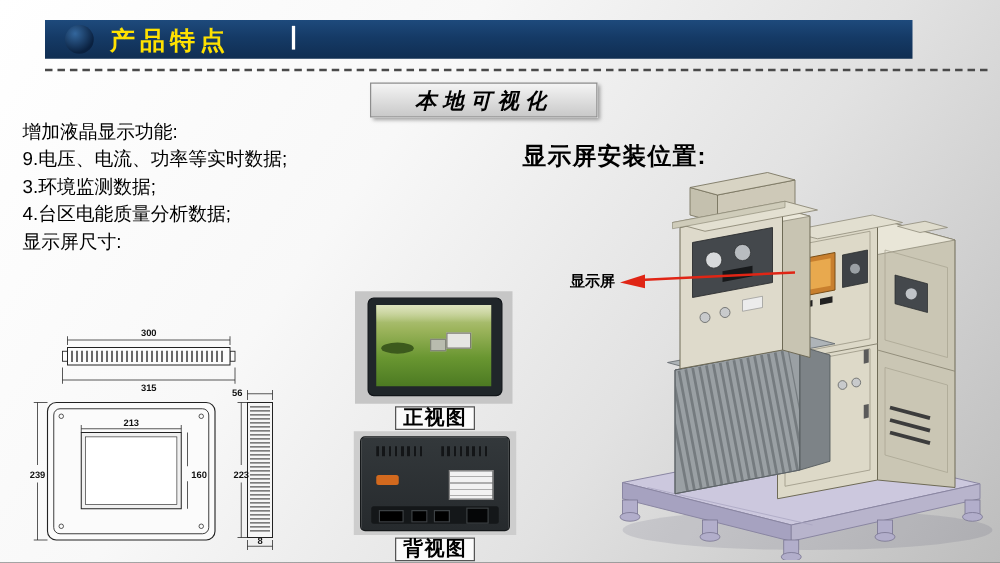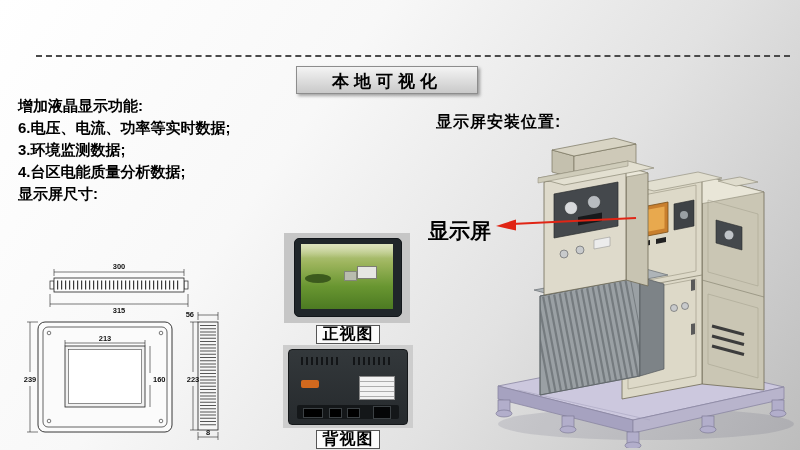--- a/index.html
+++ b/index.html
@@ -13,24 +13,24 @@
     background:linear-gradient(180deg,#1e4a7c 0%,#153a66 45%,#102e52 100%); }
   .header-dot { position:absolute; left:16px; top:4px; width:23px; height:23px; border-radius:50%;
     background:radial-gradient(circle at 35% 30%,#33669c,#0a2140 70%); }
   .header-title { position:absolute; left:52px; top:3px; color:#ffe100; font-size:20px; font-weight:bold; letter-spacing:4px; }
   .header-divider { position:absolute; left:196px; top:2px; color:#ffffff; font-size:20px; font-weight:bold; }
   .dashline { position:absolute; left:36px; top:55px; width:754px; height:0; border-top:2px dashed #4a4a4a; }
   
   .section-box { position:absolute; left:296px; top:66px; width:180px; height:26px;
     background:linear-gradient(180deg,#f4f4f4,#c9c9c9); border:1px solid #8d8d8d;
     box-shadow:2px 2px 3px rgba(0,0,0,0.35);
-    display:flex; align-items:flex-end; justify-content:center;
-    font-size:17px; font-weight:bold; letter-spacing:5px; }
-  
-  .features { position:absolute; left:18px; top:95px; font-size:15px; font-weight:bold; line-height:22px; }
+    display:flex; align-items:center; justify-content:center;
+    font-size:17px; font-weight:bold; letter-spacing:5px;font-style:italic; }
+  
+  .features { position:absolute; left:18px; top:95px; font-size:15px; font-weight:normal; line-height:22px; }
   .f-size { }
   
   .dim-drawing { position:absolute; left:22px; top:252px; width:215px; height:192px; }
   .dim-drawing text { font-size:7.5px; font-weight:bold; fill:#111;
     font-family:"Liberation Sans","DejaVu Sans",sans-serif; }
   
   .photo { position:absolute; }
   .photo-front { left:284px; top:233px; width:126px; height:90px; background:#c6c6c6; }
   .fv-bezel { position:absolute; left:10px; top:5px; width:106px; height:77px; background:#20262a;
     border-radius:5px; border:1px solid #12161a; }
@@ -53,38 +53,43 @@
   .bv-ports { position:absolute; left:8px; bottom:5px; width:102px; height:14px; background:#141719; border-radius:2px; }
   .bv-port1 { position:absolute; left:6px; top:3px; width:18px; height:8px; background:#000; border:1px solid #3c4144; }
   .bv-port2 { position:absolute; left:32px; top:3px; width:11px; height:8px; background:#000; border:1px solid #3c4144; }
   .bv-port3 { position:absolute; left:50px; top:3px; width:11px; height:8px; background:#000; border:1px solid #3c4144; }
   .bv-power { position:absolute; right:8px; top:1px; width:16px; height:11px; background:#050607; border:1px solid #3c4144; }
   .caption { position:absolute; width:62px; height:17px; background:#fbfbfb; border:1px solid #555;
     display:flex; align-items:center; justify-content:center; font-size:16px; font-weight:bold; letter-spacing:1px; }
   .cap-front { left:316px; top:325px; }
   .cap-back  { left:316px; top:430px;text-align:center; }
   
-  .install-heading { position:absolute; left:436px; top:112px; font-size:16px; font-weight:bold; letter-spacing:1px; }
-  .callout-label { position:absolute; left:428px; top:217px; font-size:21px; font-weight:bold; z-index:3; }
+  .install-heading { position:absolute; left:418px; top:112px; font-size:19px; font-weight:bold; letter-spacing:1px; }
+  .callout-label { position:absolute; left:456px; top:217px; font-size:12px; font-weight:bold; z-index:3; }
   .cabinet { position:absolute; left:478px; top:128px; width:320px; height:320px; }
 </style>
 </head>
 <body>
 
 <div class="slide">
 
+  <div class="header-bar">
+    <span class="header-dot"></span>
+    <span class="header-title">产品特点</span>
+    <span class="header-divider">|</span>
+  </div>
   <div class="dashline"></div>
 
   <div class="section-box">
     <span>本地可视化</span>
   </div>
 
   <div class="features">
     <div>增加液晶显示功能:</div>
-    <div>6.电压、电流、功率等实时数据;</div>
+    <div>9.电压、电流、功率等实时数据;</div>
     <div>3.环境监测数据;</div>
     <div>4.台区电能质量分析数据;</div>
     <div class="f-size">显示屏尺寸:</div>
   </div>
 
   <svg class="dim-drawing" viewBox="0 0 215 192">
 
     <g>
       <rect x="28" y="29" width="4" height="8" fill="#fcfcfc" stroke="#222" stroke-width="0.7"></rect>
       <rect x="162" y="29" width="4" height="8" fill="#fcfcfc" stroke="#222" stroke-width="0.7"></rect>

